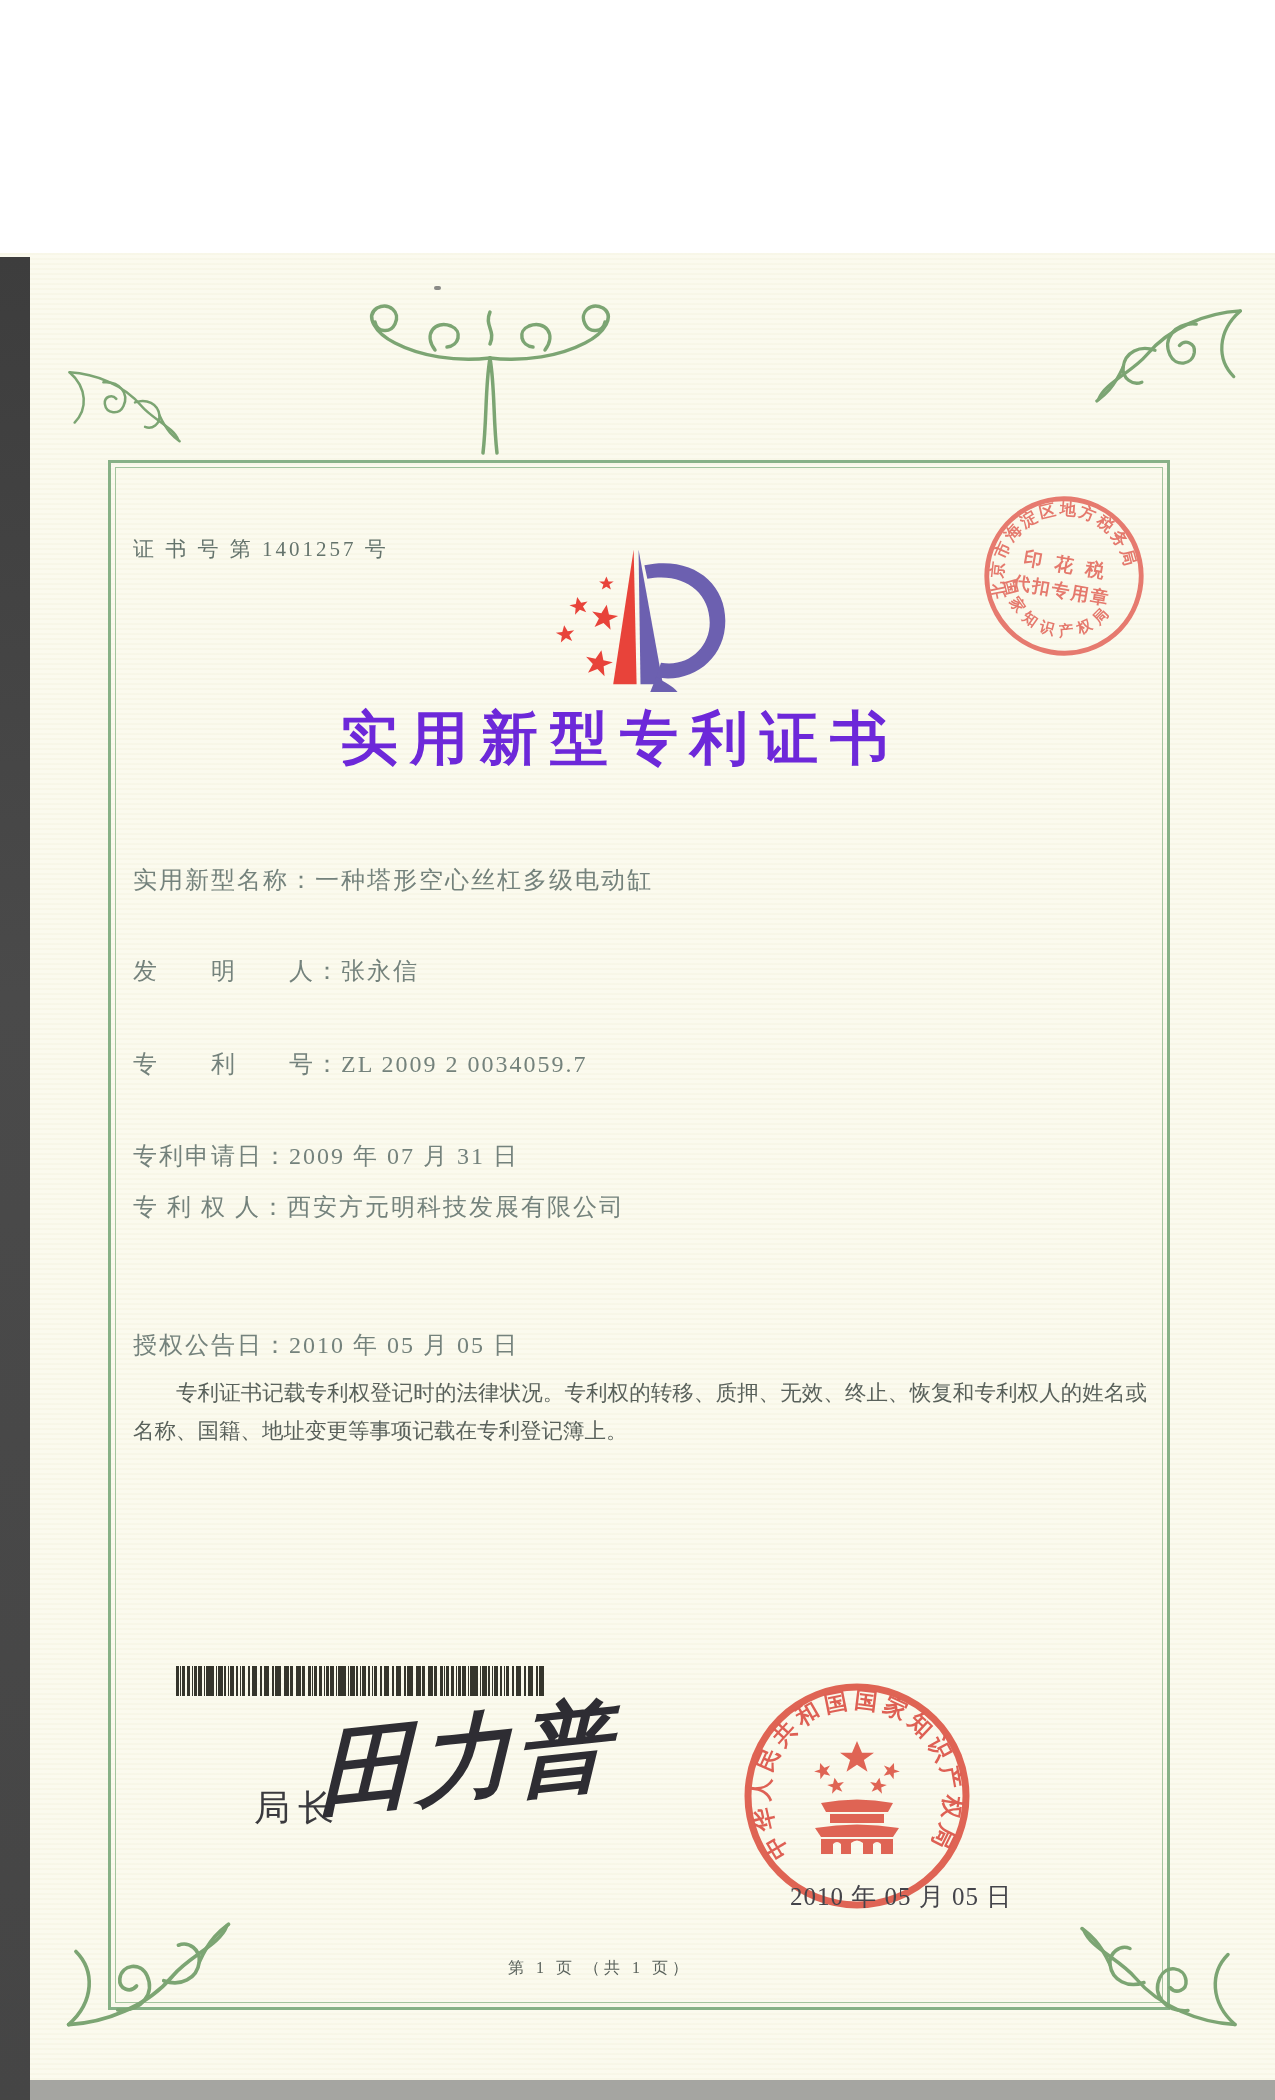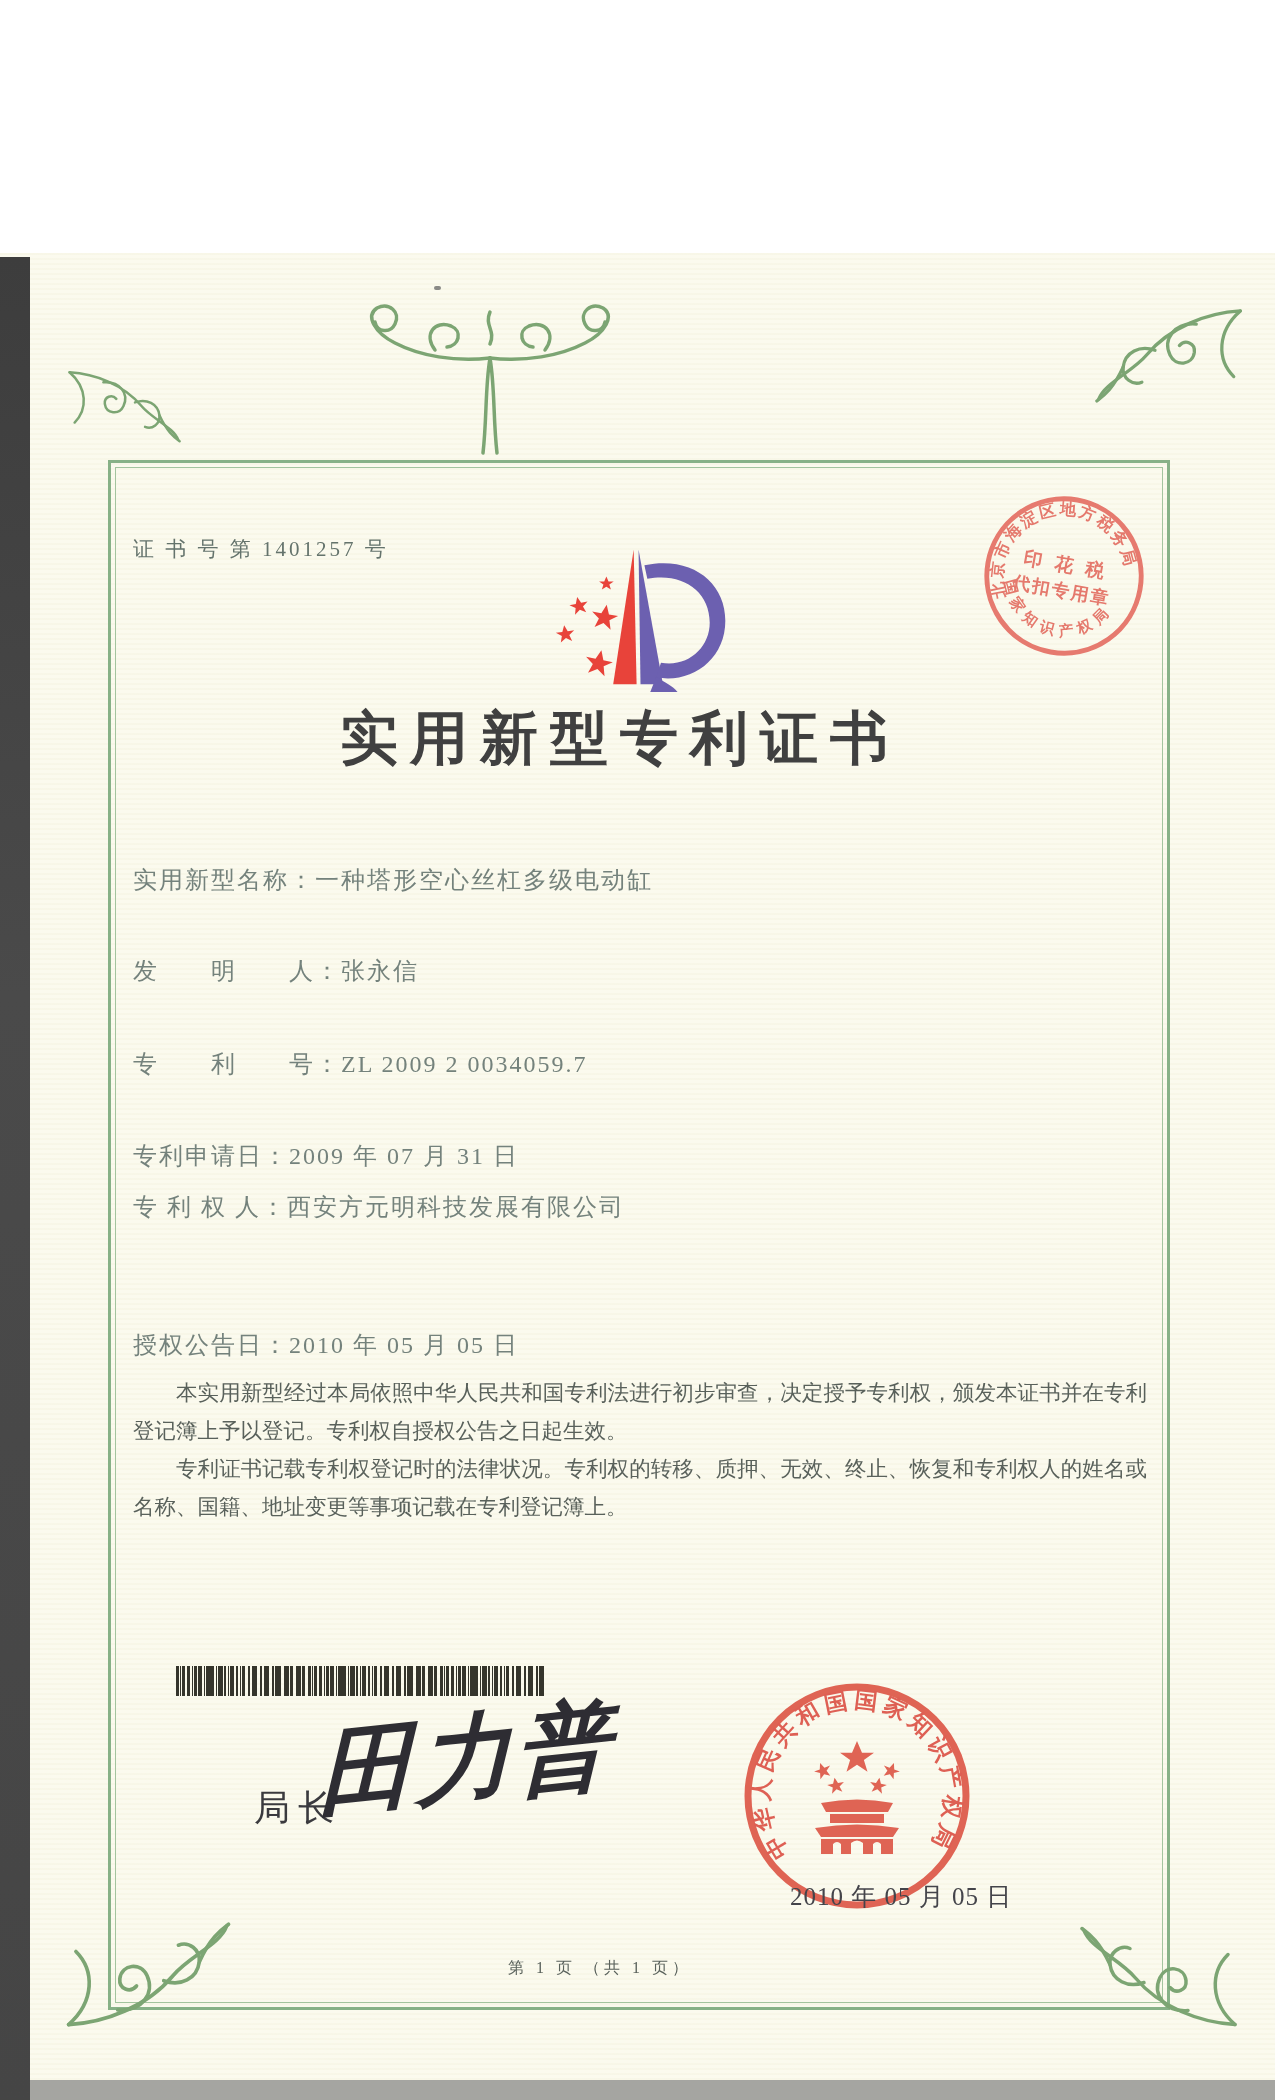--- a/index.html
+++ b/index.html
@@ -39,21 +39,21 @@
   .orn { color:#7ca573; }
 
   .cert-no {
     left:133px; top:535px;
     font-size:21px; letter-spacing:3px; color:#64736c;
   }
 
   .title {
     left:140px; top:700px; width:960px;
     text-align:center; font-size:58px; font-weight:600;
-    letter-spacing:12px; color:#404040;
+    letter-spacing:12px; color:#6d28d9;
   }
 
   .field { left:133px; width:1000px; font-size:24px; letter-spacing:2px; color:#74827c; }
   .f0 { top:864px; }  .f1 { top:955px; }  .f2 { top:1048px; }
   .f3 { top:1140px; } .f4 { top:1191px; } .f5 { top:1321px;margin-top:8px; }
 
   .paras { left:133px; top:1374px; width:1014px; color:#59615b; }
   .paras p {
     font-size:21.5px; line-height:38px; text-indent:2em;
     text-align:justify;
@@ -175,21 +175,20 @@
 <div class="abs title">实用新型专利证书</div>
 
 <div class="abs field f0"><span>实用新型名称：</span><span>一种塔形空心丝杠多级电动缸</span></div>
 <div class="abs field f1"><span>发　　明　　人：</span><span>张永信</span></div>
 <div class="abs field f2"><span>专　　利　　号：</span><span>ZL 2009 2 0034059.7</span></div>
 <div class="abs field f3"><span>专利申请日：</span><span>2009 年 07 月 31 日</span></div>
 <div class="abs field f4"><span>专 利 权 人：</span><span>西安方元明科技发展有限公司</span></div>
 <div class="abs field f5"><span>授权公告日：</span><span>2010 年 05 月 05 日</span></div>
 
 <div class="abs paras">
-  <p>本实用新型经过本局依照中华人民共和国专利法进行初步审查，决定授予专利权，颁发本证书并在专利登记簿上予以登记。专利权自授权公告之日起生效。</p>
   <p>专利证书记载专利权登记时的法律状况。专利权的转移、质押、无效、终止、恢复和专利权人的姓名或名称、国籍、地址变更等事项记载在专利登记簿上。</p>
 </div>
 
 <div class="abs barcode"></div>
 
 <div class="abs director-label">局长</div>
 <div class="abs signature">田力普</div>
 
 <svg class="abs seal" width="240" height="240" viewBox="0 0 240 240">
   <circle cx="120" cy="120" r="109" fill="none" stroke="#dd5848" stroke-width="7"></circle>

